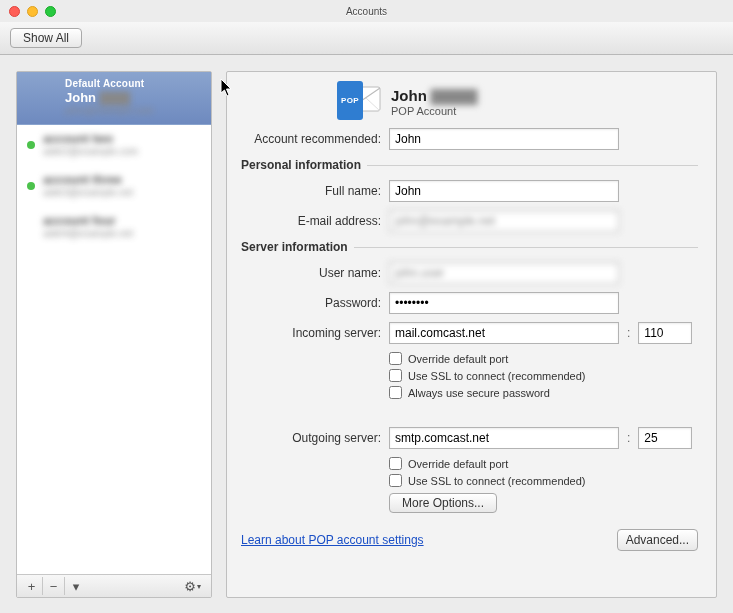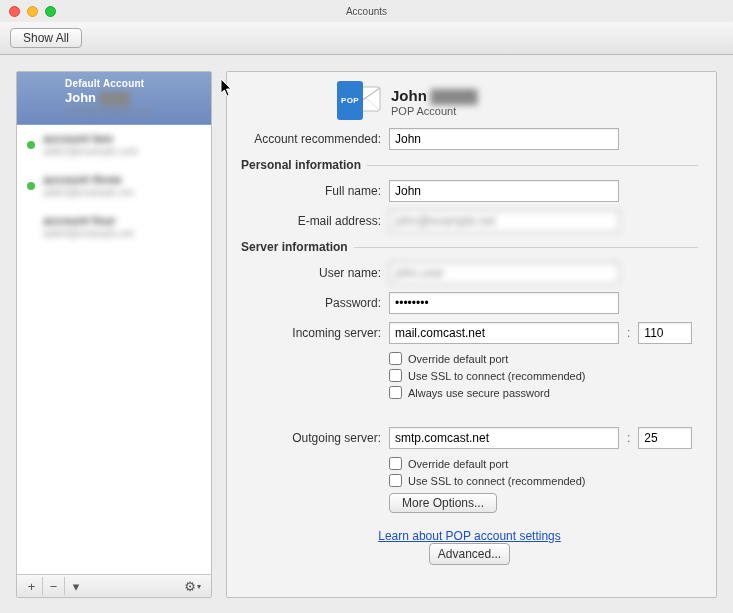--- a/index.html
+++ b/index.html
@@ -46,21 +46,21 @@
   input[type=text],input[type=password]{font-family:inherit;font-size:12px;padding:3px 5px;border:1px solid #b3b3b3;border-radius:0;background:#fff;box-shadow:inset 0 1px 2px rgba(0,0,0,.08);height:14px;}
   .w220{width:218px;}
   .wport{width:42px;}
   .section-head{display:flex;align-items:center;margin:6px 0 8px 0;}
   .section-head .sh-label{font-weight:bold;font-size:12px;color:#333;white-space:nowrap;padding-right:6px;}
   .section-head .sh-line{flex:1;height:1px;background:#cfcfcf;}
   .check-row{display:flex;align-items:center;margin:4px 0 4px 148px;gap:6px;font-size:11px;color:#333;}
   input[type=checkbox]{margin:0;width:13px;height:13px;}
   .port-sep{color:#666;padding:0 2px;}
   .more-options{margin:6px 0 6px 148px;}
-  .footer{display:flex;align-items:center;justify-content:space-between;margin-top:16px;flex-direction:column;}
+  .footer{display:flex;align-items:center;justify-content:space-between;margin-top:16px;}
   .link{color:#1a4fc6;text-decoration:underline;font-size:12px;cursor:pointer;}
   .adv-btn{padding:3px 8px;}
   .cursor{position:absolute;left:220px;top:78px;pointer-events:none;}
   .blur-text{filter:blur(3px);color:#888;}
 </style>
 </head>
 <body>
 
 <div class="window">
 

